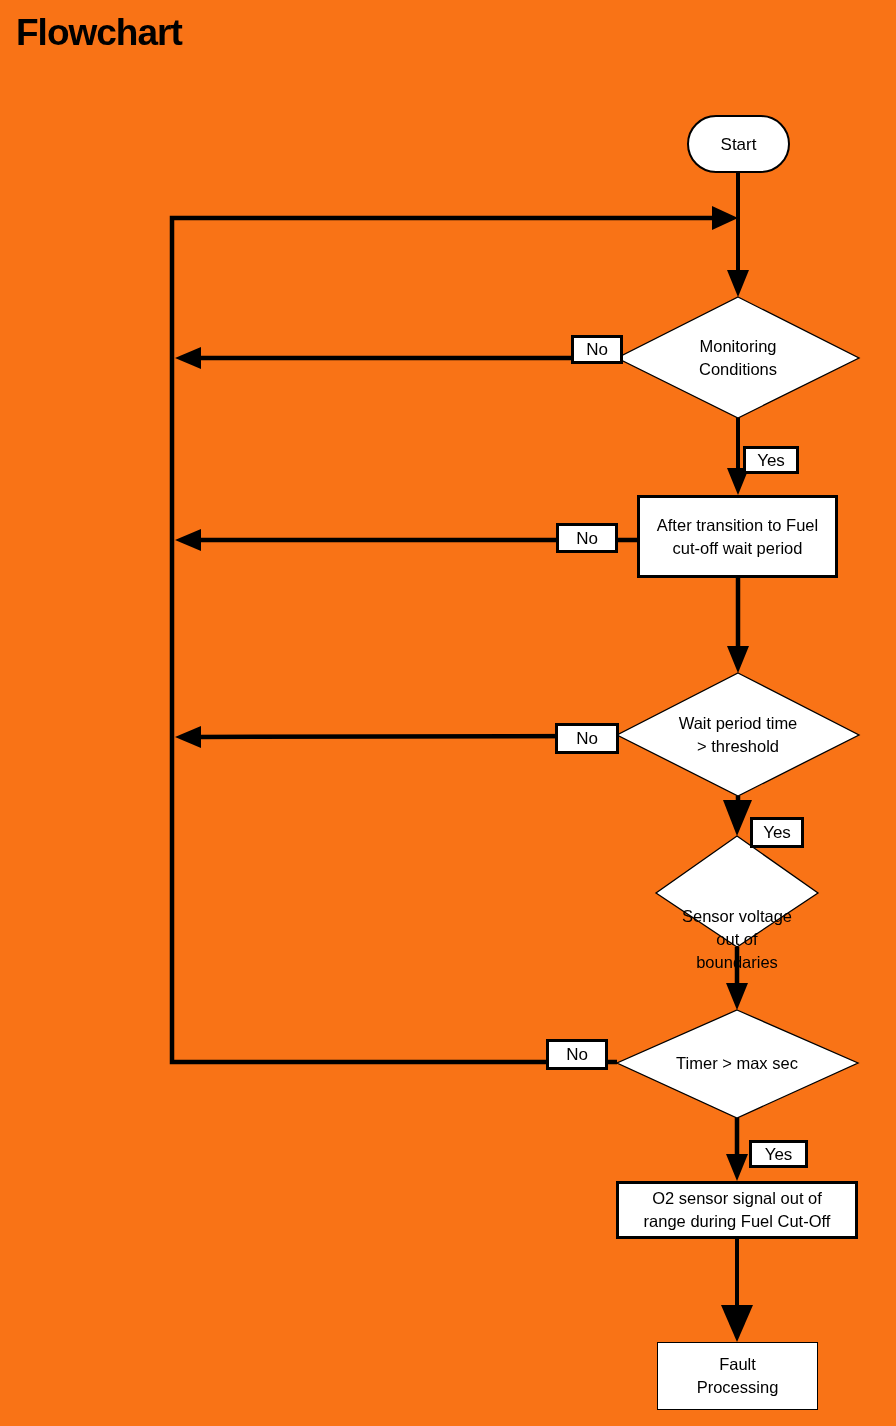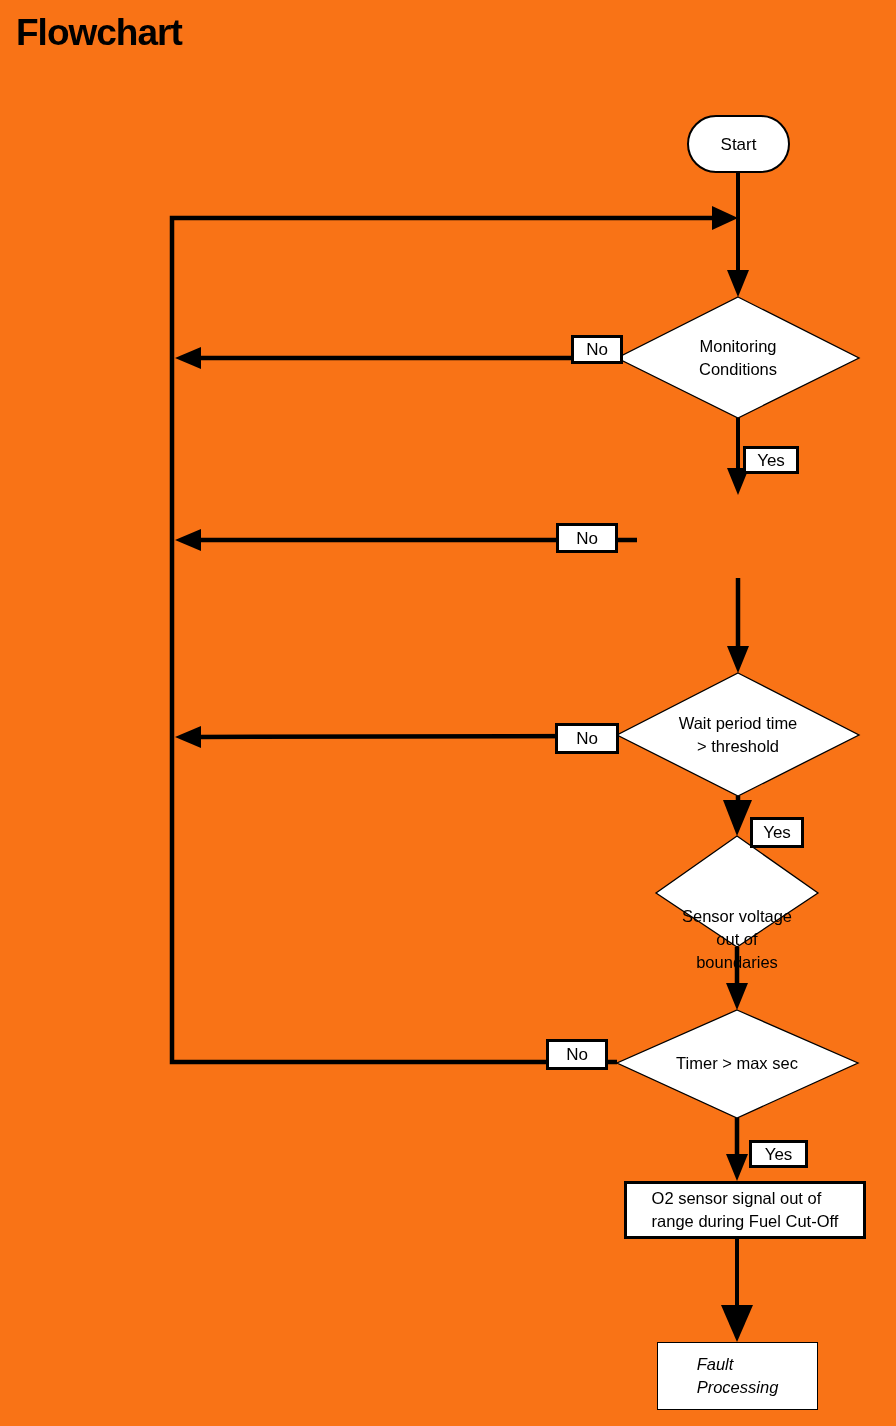--- a/index.html
+++ b/index.html
@@ -27,48 +27,46 @@
     color: #000000;
     white-space: nowrap;
   }
   .node {
     position: absolute;
     box-sizing: border-box;
     background: #ffffff;
     display: flex;
     align-items: center;
     justify-content: center;
-    text-align: left;
+    text-align: center;
     font-size: 16.5px;
     line-height: 23px;
     white-space: pre-line;
   }
   .terminator {
     left: 687px; top: 115px;
     width: 103px; height: 58px;
     border: 2px solid #000000;
     border-radius: 29px;
     font-size: 17px;
   }
   .process-1 {
     left: 637px; top: 495px;
     width: 201px; height: 83px;
     border: 3px solid #000000;
   }
   .process-2 {
     left: 616px; top: 1181px;
     width: 242px; height: 58px;
     border: 3px solid #000000;
-    margin-left: 8px;
   }
   .process-3 {
     left: 657px; top: 1342px;
     width: 161px; height: 68px;
     border: 1px solid #000000;
-    font-style: italic;
   }
   .branch-box {
     position: absolute;
     box-sizing: border-box;
     background: #ffffff;
     border: 3px solid #000000;
     display: flex;
     align-items: center;
     justify-content: center;
     font-size: 17px;
@@ -150,20 +148,24 @@
 
   <div class="diamond-label dl-monitoring">Monitoring
 Conditions</div>
   <div class="diamond-label dl-wait">Wait period time
 &gt; threshold</div>
   <div class="diamond-label dl-sensor">Sensor voltage
 out of
 boundaries</div>
   <div class="diamond-label dl-timer">Timer &gt; max sec</div>
 
+  <div class="node process-1">
+    <span>After transition to Fuel
+cut-off wait period</span>
+  </div>
   <div class="node process-2">
     <span>O2 sensor signal out of
 range during Fuel Cut-Off</span>
   </div>
   <div class="node process-3">
     <span>Fault
 Processing</span>
   </div>
 
   <div class="branch-box bb-no1">

